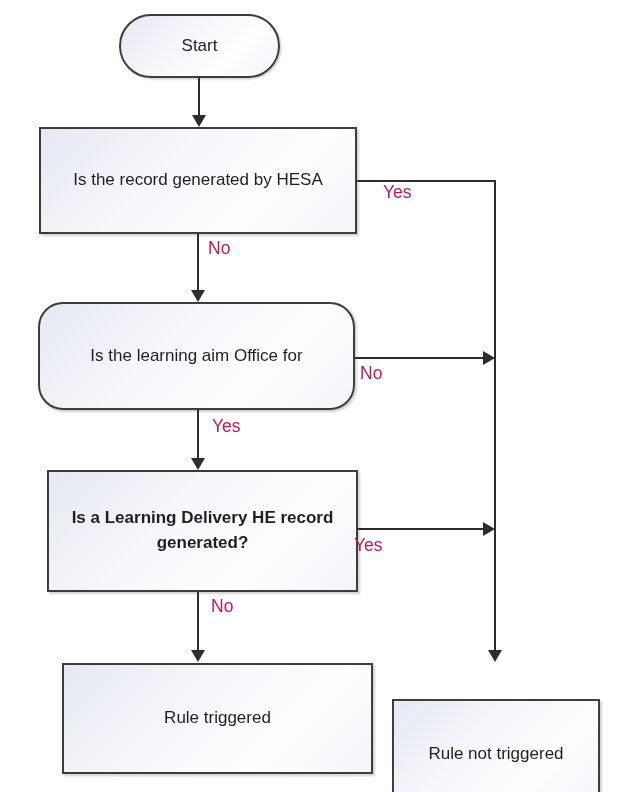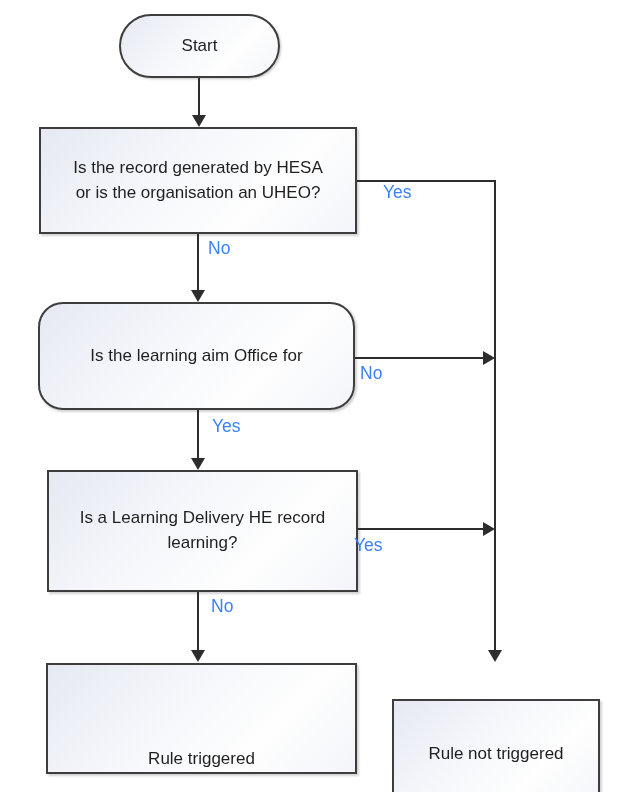--- a/index.html
+++ b/index.html
@@ -50,48 +50,47 @@
   .arrow-right {
     position: absolute;
     width: 0; height: 0;
     border-top: 7px solid transparent;
     border-bottom: 7px solid transparent;
     border-left: 12px solid #2d2d2d;
   }
   .edge-label {
     position: absolute;
     font-size: 17.5px;
-    color: #3b82f6;
+    color: #be185d;
     white-space: nowrap;
   }
 </style>
 </head>
 <body>
 
 <div class="canvas">
 
   <div class="node terminator" style="left:119px; top:14px; width:161px; height:64px;">
     <span>Start</span>
   </div>
 
   <div class="node" style="left:39px; top:127px; width:318px; height:107px;text-align:center;">
     <span>Is the record generated by HESA</span>
-    <span>or is the organisation an UHEO?</span>
   </div>
 
   <div class="node" style="left:38px; top:302px; width:317px; height:108px;border-radius:25px;">
     <span>Is the learning aim Office for</span>
   </div>
 
-  <div class="node" style="left:47px; top:470px; width:311px; height:122px;">
+  <div class="node" style="left:47px; top:470px; width:311px; height:122px;font-weight:bold;">
     <span>Is a Learning Delivery HE record</span>
-    <span>learning?</span>
+    <span>generated?</span>
   </div>
 
-  <div class="node" style="left:46px; top:663px; width:311px; height:111px;justify-content:flex-end;">
+  <div class="node" style="left:62px; top:663px; width:311px; height:111px;">
     <span>Rule triggered</span>
   </div>
 
   <div class="node" style="left:392px; top:663px; width:208px; height:111px;margin-top:36px;">
     <span>Rule not triggered</span>
   </div>
 
   <div class="vline" style="left:198px; top:78px; height:37px;"></div>
   <div class="arrow-down" style="left:192px; top:115px;"></div>
 

